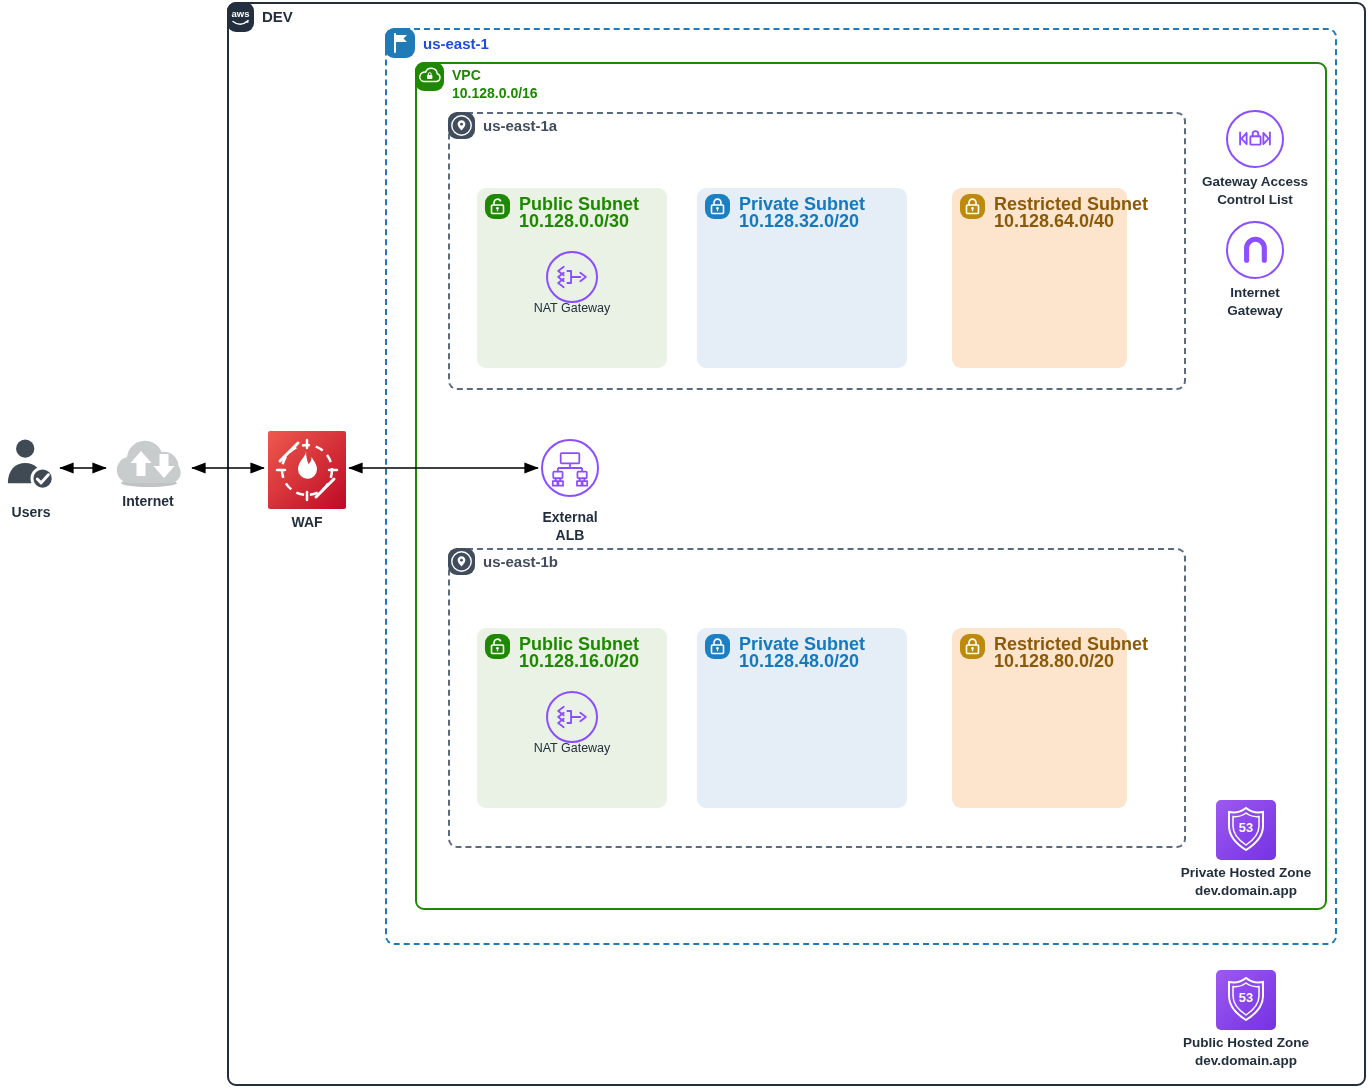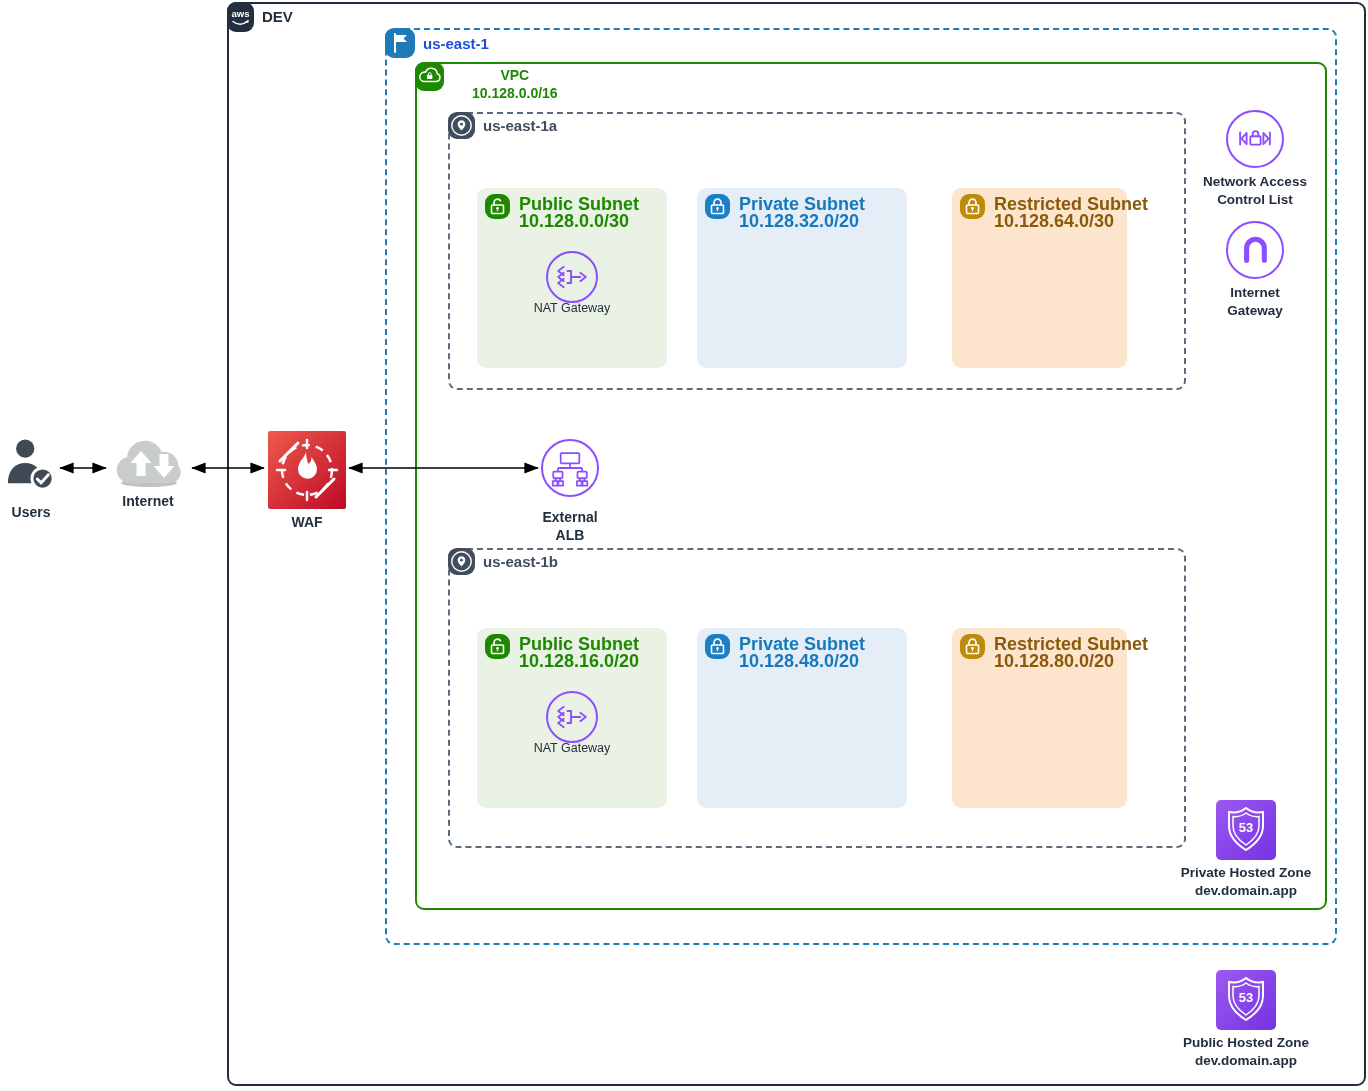--- a/index.html
+++ b/index.html
@@ -72,21 +72,21 @@
   <div class="abs b h15 t-blue" style="left:423px;top:35px;">us-east-1</div>
 
   <div class="abs vpc-border" style="left:415px;top:62px;width:912px;height:848px;"></div>
   <div class="abs chipbox bg-green" style="left:415px;top:62px;width:29px;height:29px;">
     <svg width="29" height="29" viewBox="0 0 29 29">
       <path d="M8.5 19.5 h12.5 a4 4 0 0 0 1.2 -7.8 a6 6 0 0 0 -11.6 -1.5 A4.3 4.3 0 0 0 8.5 19.5 Z" stroke="#fff" stroke-width="1.5" fill="none" stroke-linejoin="round"></path>
       <rect x="12" y="13" width="5.4" height="4" rx="0.8" fill="#fff"></rect>
       <path d="M13.3 13 v-1 a1.4 1.4 0 0 1 2.8 0 v1" stroke="#fff" stroke-width="1" fill="none"></path>
     </svg>
   </div>
-  <div class="abs b h14 t-green" style="left:472px;top:66px;text-align:center;">
+  <div class="abs b h14 t-green" style="left:452px;top:66px;">
     <div>VPC</div>
     <div>10.128.0.0/16</div>
   </div>
 
   <div class="abs az-border" style="left:448px;top:112px;width:738px;height:278px;"></div>
   <div class="abs chipbox bg-slate" style="left:448px;top:112px;width:27px;height:27px;">
     <svg width="27" height="27" viewBox="0 0 27 27">
       <circle cx="13.5" cy="13.5" r="9.7" fill="none" stroke="#fff" stroke-width="1.4"></circle>
       <path d="M13.5 8.2 c-2.4 0 -3.9 1.8 -3.9 3.9 c0 2.7 3.9 6.4 3.9 6.4 s3.9 -3.7 3.9 -6.4 c0 -2.1 -1.5 -3.9 -3.9 -3.9 z" fill="#fff"></path>
       <circle cx="13.5" cy="12.2" r="1.4" fill="#414d5c"></circle>
@@ -126,21 +126,21 @@
   <div class="abs chipbox bg-gold" style="left:960px;top:194px;width:25px;height:25px;">
     <svg width="25" height="25" viewBox="0 0 25 25">
       <rect x="6.5" y="11" width="12" height="8.5" rx="1" fill="none" stroke="#fff" stroke-width="1.6"></rect>
       <path d="M9 11 V8.6 a3.5 3.5 0 0 1 7 0 V11" fill="none" stroke="#fff" stroke-width="1.6"></path>
       <circle cx="12.5" cy="14.3" r="1.3" fill="#fff"></circle>
         <path d="M12.5 15.2 V17.2" stroke="#fff" stroke-width="1.2"></path>
     </svg>
   </div>
   <div class="abs b h13 t-gold" style="left:994px;top:196px;">
     <div>Restricted Subnet</div>
-    <div>10.128.64.0/30</div>
+    <div>10.128.64.0/40</div>
   </div>
 
   <div class="abs circle-purple fillbox" style="left:546px;top:251px;width:52px;height:52px;">
     <svg viewBox="0 0 52 52" fill="none" stroke="#8c4fff" stroke-width="2" stroke-linecap="round" stroke-linejoin="round">
       <path d="M17 15 L11 19.5 L17 24"></path>
         <path d="M17 21.5 L11 26 L17 30.5"></path>
         <path d="M17 28 L11 32.5 L17 37"></path>
       <path d="M21 19.5 H25 V32.5 H21"></path>
         <path d="M25 26 H35"></path>
         <path d="M35 21.5 L41 26 L35 30.5"></path>
@@ -235,21 +235,21 @@
     <svg viewBox="0 0 58 58" fill="none" stroke="#8c4fff" stroke-width="2" stroke-linecap="round" stroke-linejoin="round">
       <path d="M13 22 V35"></path>
         <path d="M20 22.5 L14.5 28.5 L20 34.5 Z"></path>
       <path d="M45 22 V35"></path>
         <path d="M38 22.5 L43.5 28.5 L38 34.5 Z"></path>
       <rect x="24" y="26" width="11" height="9" rx="1"></rect>
       <path d="M26.5 26 v-2.5 a3 3 0 0 1 6 0 V26"></path>
     </svg>
   </div>
   <div class="abs center b lbl13 t-dark" style="left:1175px;top:173px;width:160px;">
-    <div>Network Access</div>
+    <div>Gateway Access</div>
     <div>Control List</div>
   </div>
 
   <div class="abs circle-purple fillbox" style="left:1226px;top:221px;width:58px;height:58px;">
     <svg viewBox="0 0 58 58" fill="none" stroke="#8c4fff" stroke-width="5.5" stroke-linecap="round" stroke-linejoin="round">
       <path d="M20 40 V27 a9.5 9.5 0 0 1 19 0 V40"></path>
     </svg>
   </div>
   <div class="abs center b lbl13 t-dark" style="left:1175px;top:284px;width:160px;">
     <div>Internet</div>

